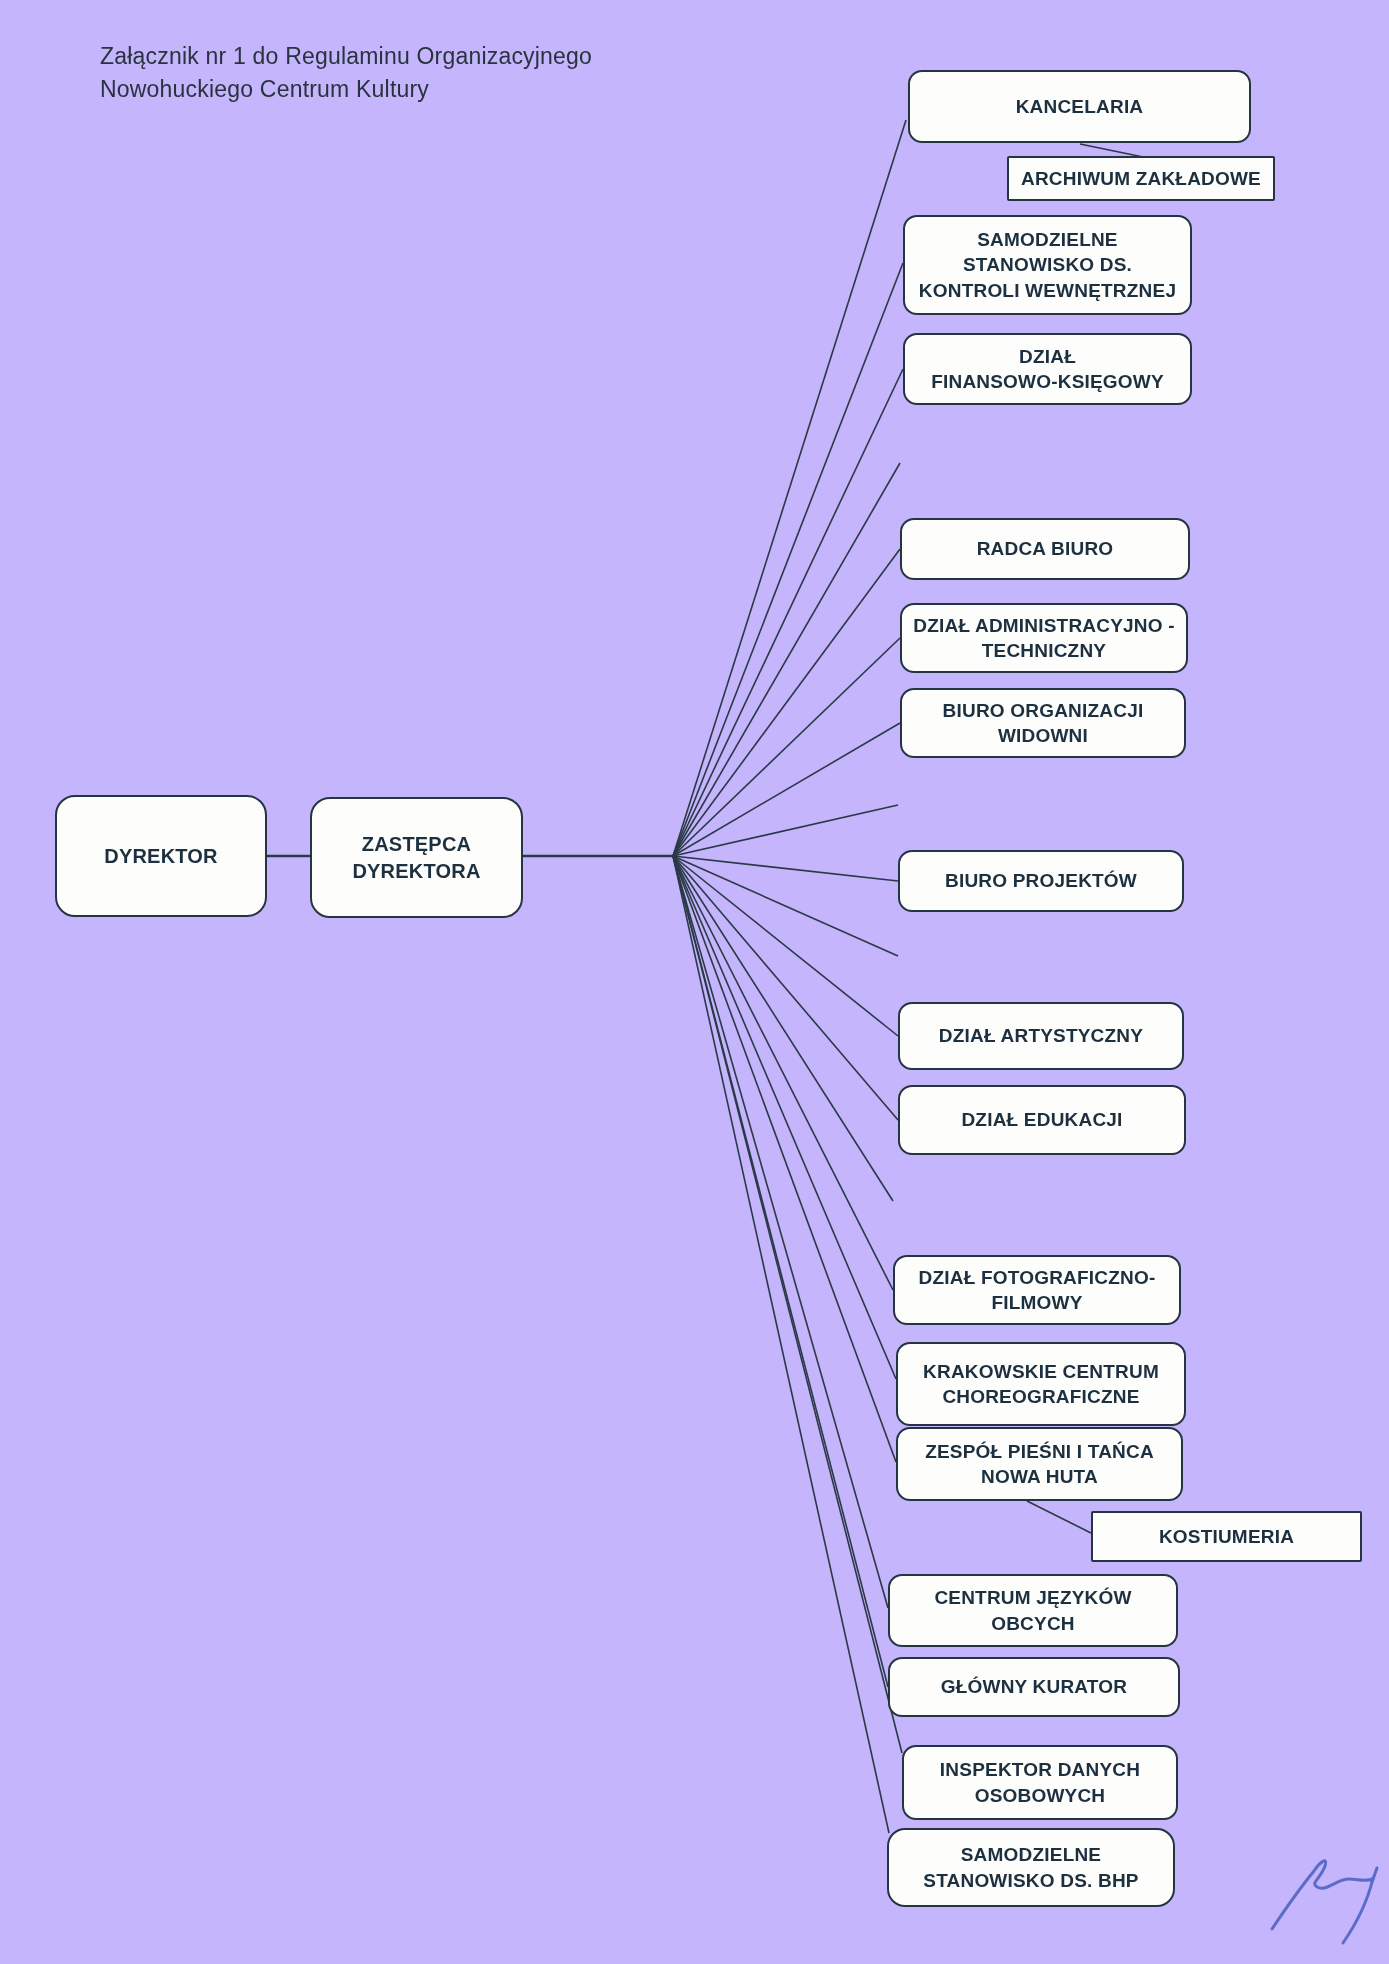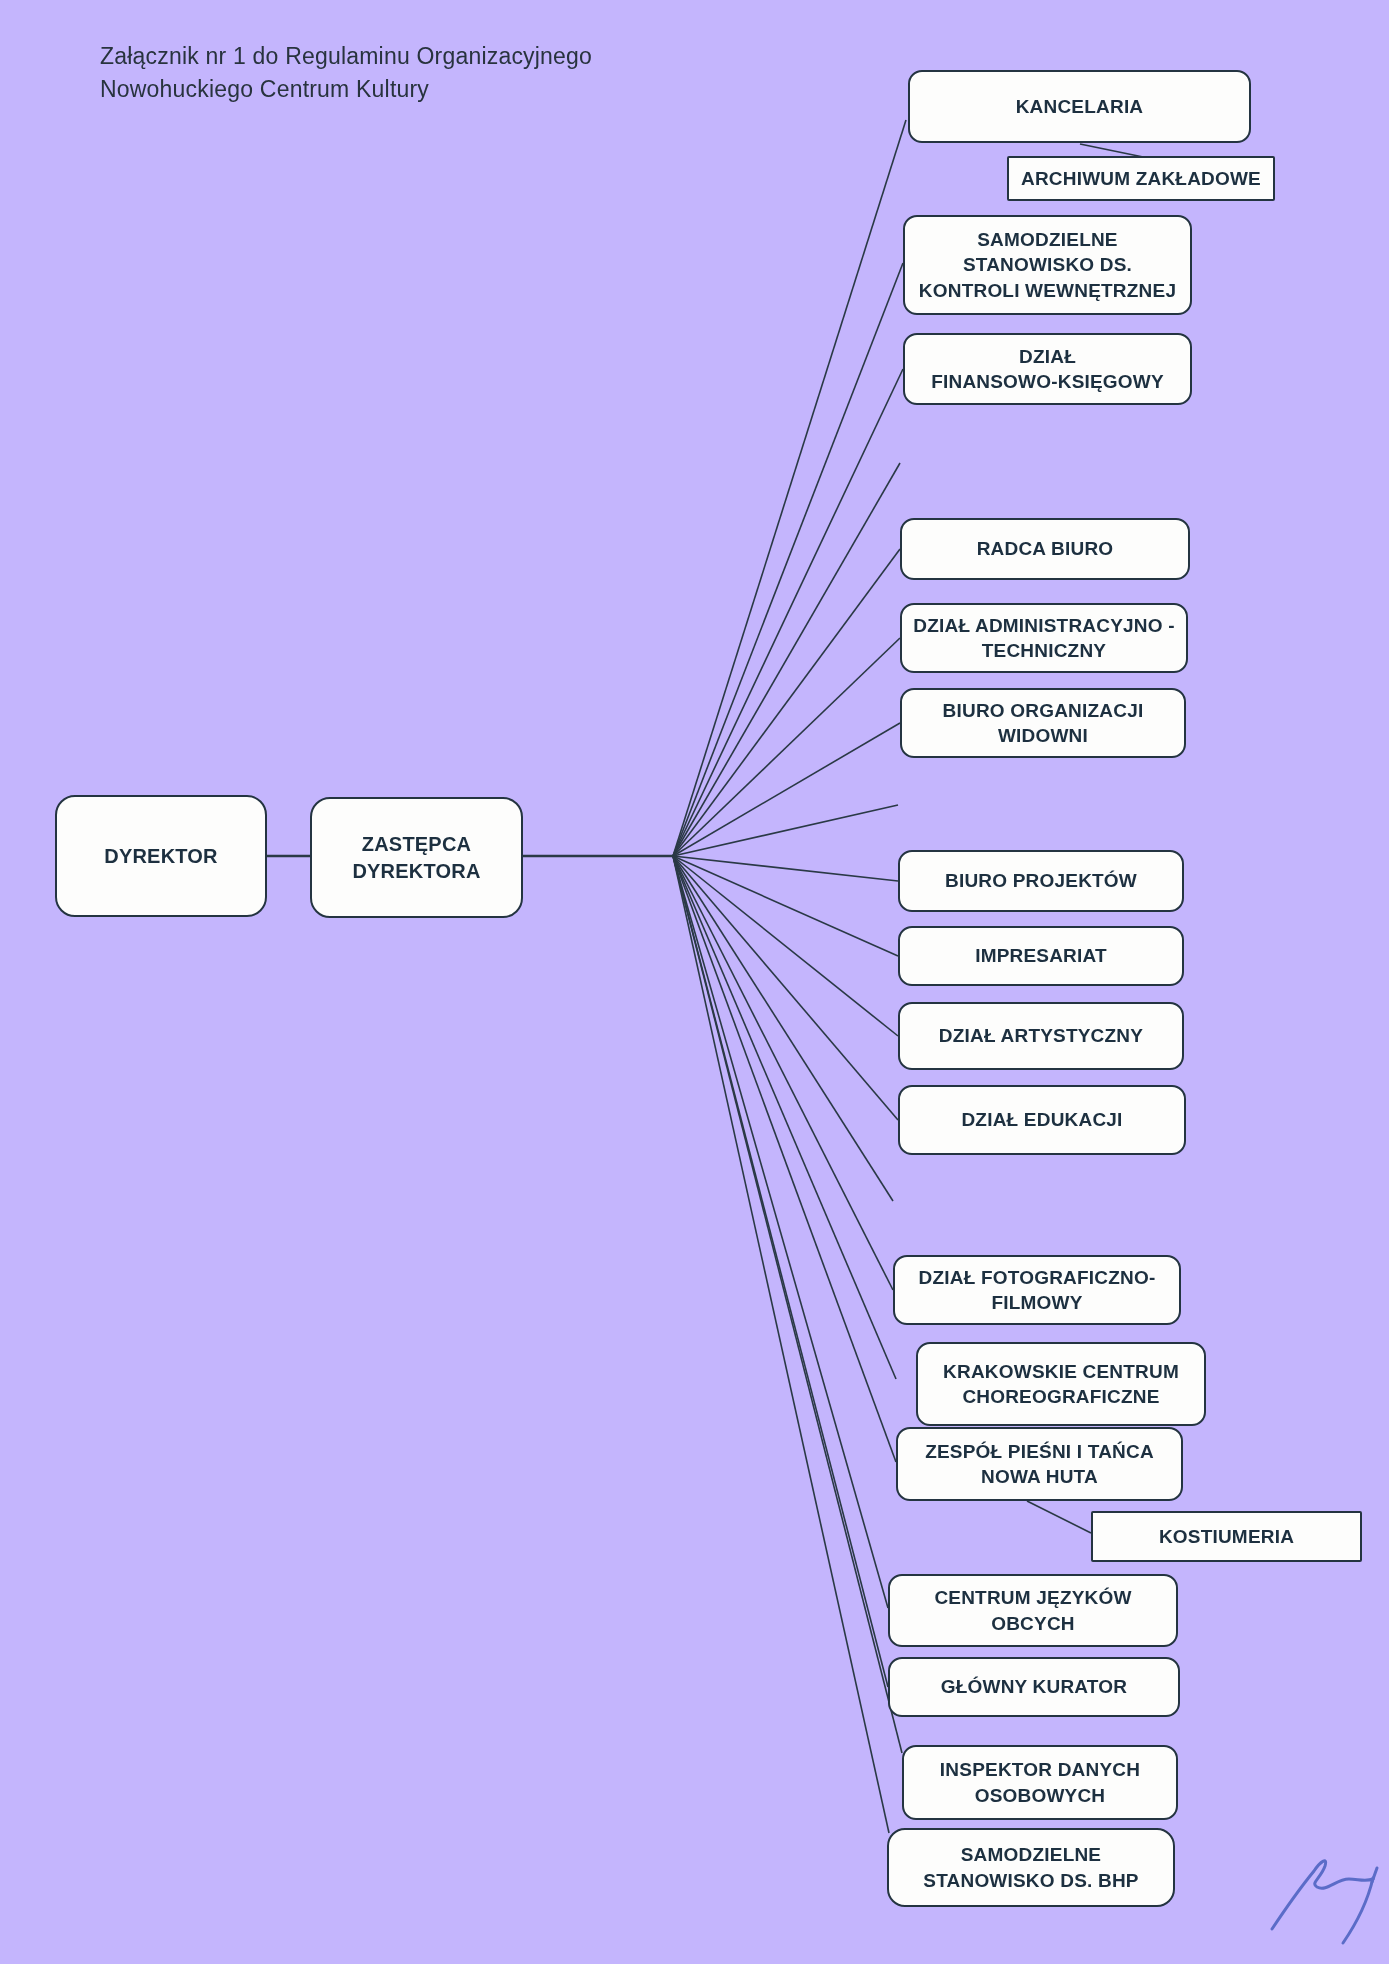--- a/index.html
+++ b/index.html
@@ -104,26 +104,25 @@
 STANOWISKO DS.
 KONTROLI WEWNĘTRZNEJ</div>
   <div class="node" style="left:903px;top:333px;width:289px;height:72px">DZIAŁ
 FINANSOWO-KSIĘGOWY</div>
   <div class="node" style="left:900px;top:518px;width:290px;height:62px">RADCA BIURO</div>
   <div class="node" style="left:900px;top:603px;width:288px;height:70px">DZIAŁ ADMINISTRACYJNO -
 TECHNICZNY</div>
   <div class="node" style="left:900px;top:688px;width:286px;height:70px">BIURO ORGANIZACJI
 WIDOWNI</div>
   <div class="node" style="left:898px;top:850px;width:286px;height:62px">BIURO PROJEKTÓW</div>
-  <div class="node" style="left:898px;top:926px;width:286px;height:60px">IMPRESARIAT</div>
   <div class="node" style="left:898px;top:1002px;width:286px;height:68px">DZIAŁ ARTYSTYCZNY</div>
   <div class="node" style="left:898px;top:1085px;width:288px;height:70px">DZIAŁ EDUKACJI</div>
   <div class="node" style="left:893px;top:1255px;width:288px;height:70px">DZIAŁ FOTOGRAFICZNO-
 FILMOWY</div>
-  <div class="node" style="left:916px;top:1342px;width:290px;height:84px">KRAKOWSKIE CENTRUM
+  <div class="node" style="left:896px;top:1342px;width:290px;height:84px">KRAKOWSKIE CENTRUM
 CHOREOGRAFICZNE</div>
   <div class="node" style="left:896px;top:1427px;width:287px;height:74px">ZESPÓŁ PIEŚNI I TAŃCA
 NOWA HUTA</div>
   <div class="node small" style="left:1091px;top:1511px;width:271px;height:51px">KOSTIUMERIA</div>
   <div class="node" style="left:888px;top:1574px;width:290px;height:73px">CENTRUM JĘZYKÓW
 OBCYCH</div>
   <div class="node" style="left:888px;top:1657px;width:292px;height:60px">GŁÓWNY KURATOR</div>
   <div class="node" style="left:902px;top:1745px;width:276px;height:75px">INSPEKTOR DANYCH
 OSOBOWYCH</div>
   <div class="node" style="left:887px;top:1828px;width:288px;height:79px;border-radius:18px">SAMODZIELNE

